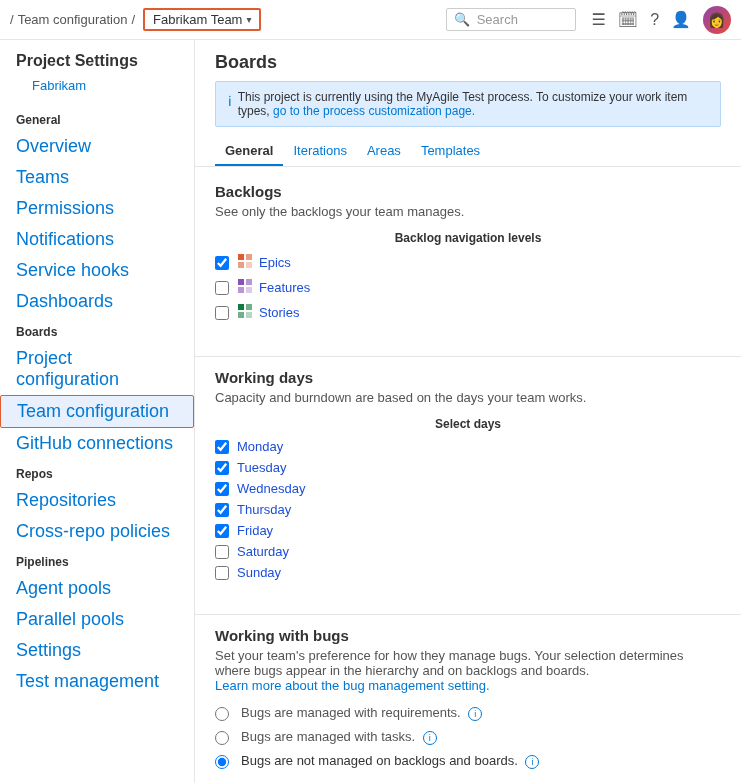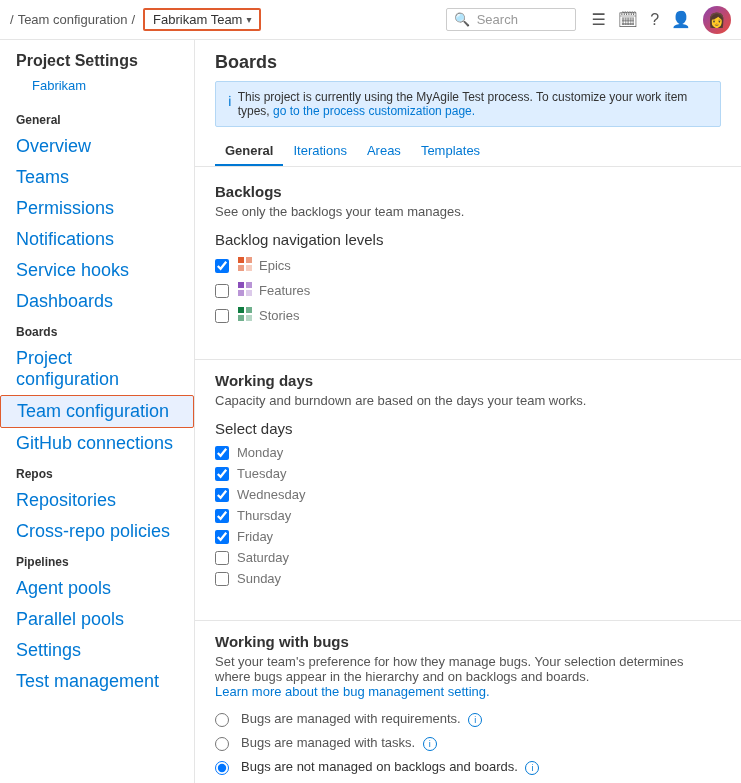--- a/index.html
+++ b/index.html
@@ -38,26 +38,26 @@
 
     
     .tabs { display: flex; gap: 0; border-bottom: 1px solid #e5e5e5; padding: 0 20px; margin-bottom: 0; }
     .tab { padding: 6px 10px; font-size: 13px; color: #0078d4; cursor: pointer; border-bottom: 2px solid transparent; }
     .tab.active { color: #333; border-bottom: 2px solid #0078d4; font-weight: 600; }
 
     
     .section { padding: 16px 20px; }
     .section-title { font-size: 15px; font-weight: 700; color: #333; margin-bottom: 4px; }
     .section-desc { font-size: 13px; color: #555; margin-bottom: 12px; }
-    .subsection-title { font-size: 15px; font-weight: 400; color: #333; margin-bottom: 8px; }
+    .subsection-title { font-size: 12px; font-weight: 700; color: #333; margin-bottom: 8px; text-align: center; }
 
     
     .checkbox-row { display: flex; align-items: center; gap: 8px; margin-bottom: 6px; }
     .checkbox-row input[type="checkbox"] { width: 14px; height: 14px; cursor: pointer; }
-    .checkbox-label { font-size: 13px; color: #737373; display: flex; align-items: center; gap: 6px; }
+    .checkbox-label { font-size: 13px; color: #1d4ed8; display: flex; align-items: center; gap: 6px; }
 
     .divider { height: 1px; background: #e5e5e5; margin: 12px 0; }
 
     
     .radio-row { display: flex; align-items: flex-start; gap: 12px; margin-bottom: 8px; }
     .radio-row input[type="radio"] { width: 14px; height: 14px; margin-top: 2px; cursor: pointer; }
     .radio-label { font-size: 13px; color: #555; }
     .radio-label.checked { color: #333; }
     .info-circle { display: inline-flex; align-items: center; justify-content: center; width: 14px; height: 14px; border: 1px solid #0078d4; border-radius: 50%; font-size: 9px; color: #0078d4; cursor: pointer; margin-left: 4px; vertical-align: middle; }
   </style>

